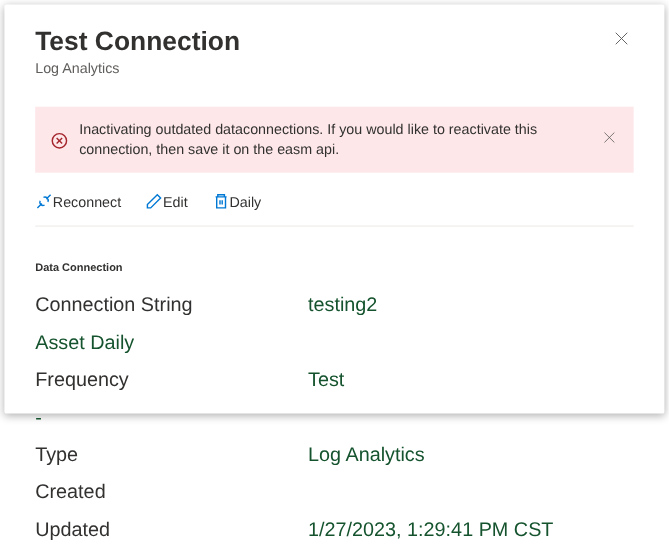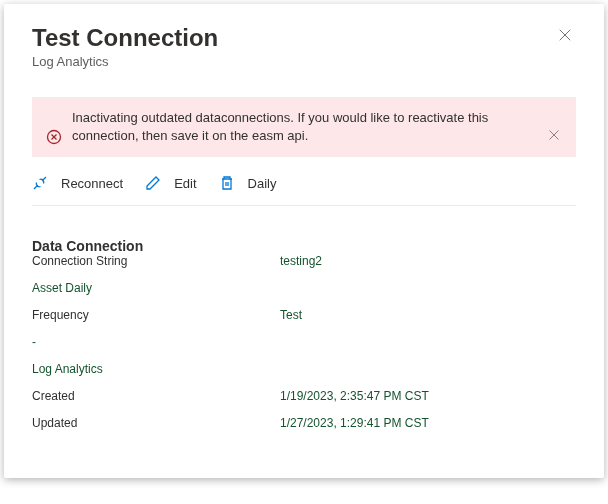--- a/index.html
+++ b/index.html
@@ -11,21 +11,21 @@
       font-family: 'Segoe UI', -apple-system, BlinkMacSystemFont, sans-serif;
       background: #fff;
       width: 608px;
       height: 504px;
       position: relative;
     }
     .panel {
       background: #fff;
       padding: 20px 28px;
       width: 600px;
-      height: 474px;
+      height: 372px;
       margin: 4px;
       box-shadow: 0 2px 8px rgba(0,0,0,0.3);
       border-radius: 2px;
     }
     .header {
       display: flex;
       justify-content: space-between;
       align-items: flex-start;
       margin-bottom: 18px;
     }
@@ -51,21 +51,21 @@
       justify-content: center;
     }
     .close-btn svg {
       width: 14px;
       height: 14px;
     }
     .alert {
       background: #fde7e9;
       padding: 12px 14px;
       display: flex;
-      align-items: flex-end;
+      align-items: center;
       gap: 10px;
       margin-bottom: 18px;
       margin-top: 28px;
     }
     .alert-icon {
       flex-shrink: 0;
       width: 16px;
       height: 16px;
       display: flex;
       align-items: center;
@@ -95,46 +95,47 @@
     .toolbar {
       display: flex;
       gap: 22px;
       padding-bottom: 14px;
       border-bottom: 1px solid #edebe9;
       margin-bottom: 32px;
     }
     .toolbar-btn {
       display: flex;
       align-items: center;
-      gap: 13px;
+      gap: 0;
       font-size: 13px;
       color: #323130;
       cursor: pointer;
       background: none;
       border: none;
       font-family: inherit;
     }
     .toolbar-btn .icon {
       color: #0078d4;
       display: flex;
       align-items: center;
     }
     .toolbar-btn .icon svg {
       width: 16px;
       height: 16px;
     }
     .section-title {
-      font-size: 14px;
+      font-size: 10px;
       font-weight: 600;
       color: #323130;
+      margin-bottom: 18px;
     }
     .field-row {
       display: flex;
       margin-bottom: 13px;
-      font-size: 12px;
+      font-size: 18px;
     }
     .field-label {
       width: 248px;
       color: #323130;
     }
     .field-value {
       color: #14532d;
     }
   </style>
 </head>
@@ -213,24 +214,24 @@
         <div class="field-value">Asset Daily</div>
       </div>
       <div class="field-row">
         <div class="field-label">Frequency</div>
         <div class="field-value">Test</div>
       </div>
       <div class="field-row">
         <div class="field-value">-</div>
       </div>
       <div class="field-row">
+        <div class="field-label">Type</div>
         <div class="field-value">Log Analytics</div>
       </div>
       <div class="field-row">
         <div class="field-label">Created</div>
-        <div class="field-value">1/19/2023, 2:35:47 PM CST</div>
       </div>
       <div class="field-row">
         <div class="field-label">Updated</div>
         <div class="field-value">1/27/2023, 1:29:41 PM CST</div>
       </div>
     </div>
 </div>
 
 </body></html>

